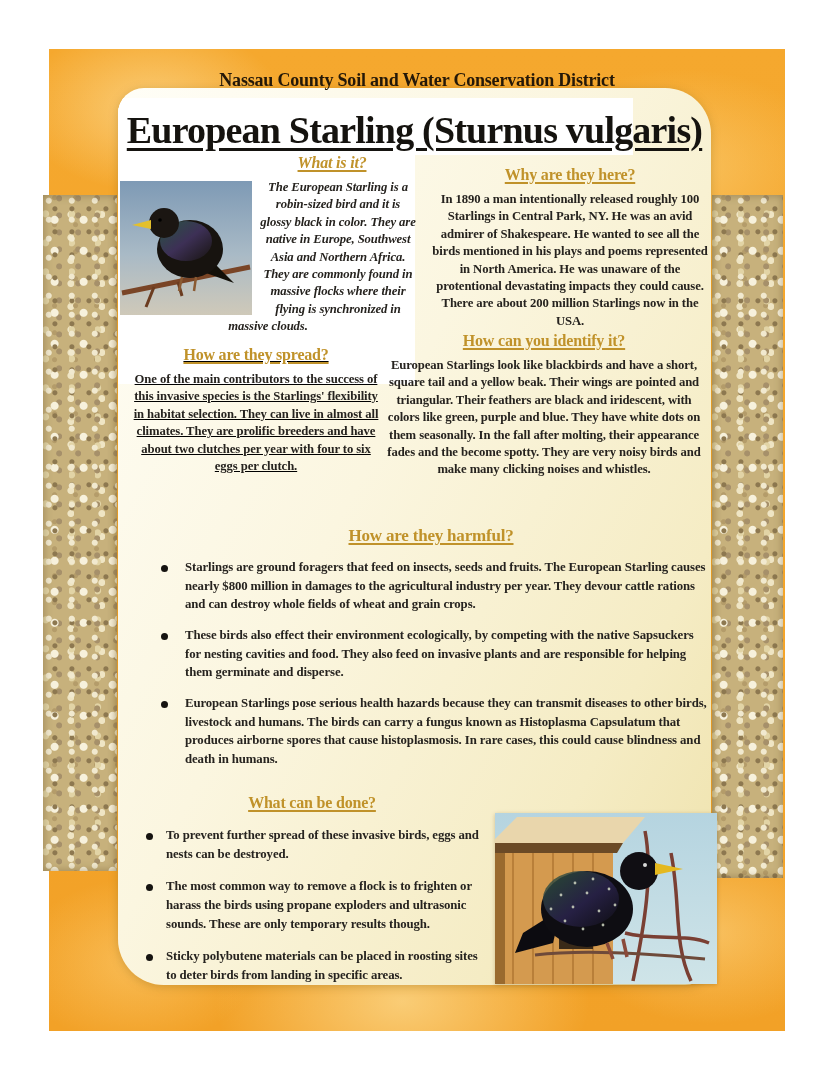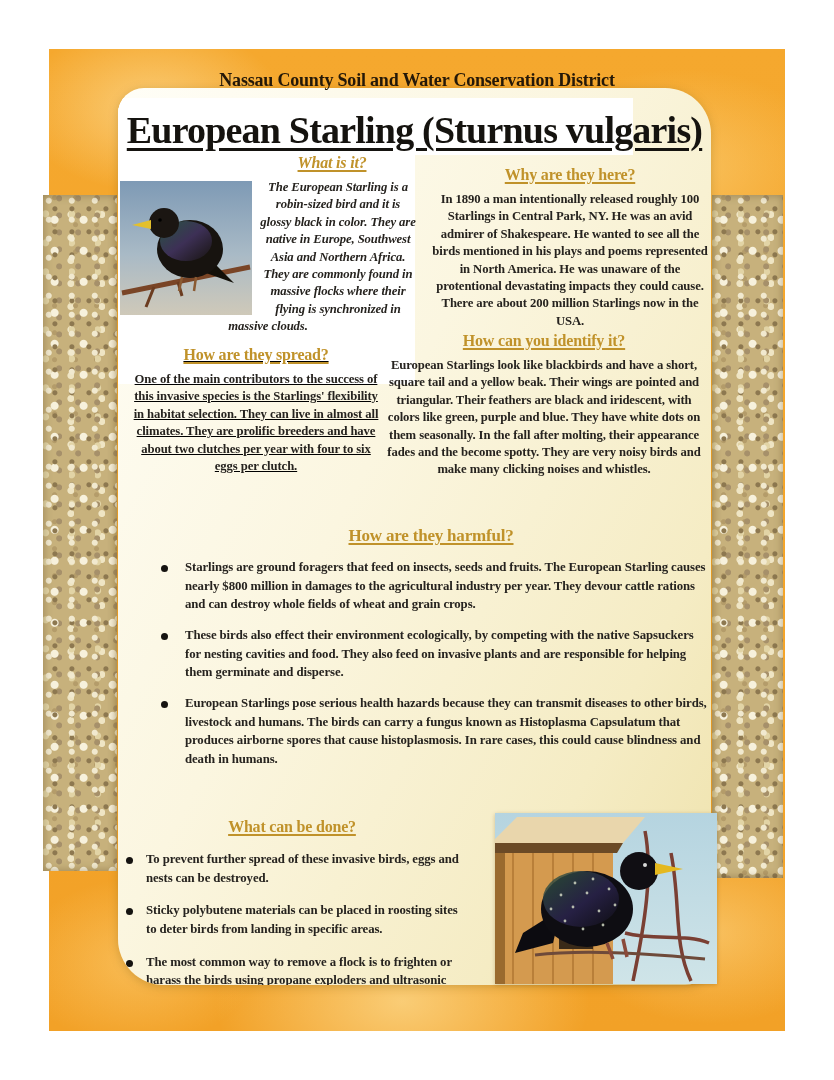--- a/index.html
+++ b/index.html
@@ -72,21 +72,21 @@
   ul.blist{list-style:none;margin:0;padding:0;}
   ul.blist li{
     position:relative;padding-left:34px;margin-top:12px;
     color:#26231f;font-weight:700;font-size:12.8px;line-height:1.46;letter-spacing:-0.1px;
     text-align:left;
   }
   ul.blist li::before{
     content:"";position:absolute;left:10px;top:7px;width:7px;height:7px;
     border-radius:50%;background:#151310;
   }
-  .sec-done{left:0;top:706px;width:348px;margin-top:24px;}
+  .sec-done{left:20px;top:706px;width:348px;}
   .sec-done ul.blist li{padding-left:28px;padding-right:4px;text-align:left;margin-top:14px;}
   .sec-done ul.blist li::before{left:8px;}
   .photo-br{position:absolute;left:446px;top:764px;width:222px;height:171px;z-index:6;display:block;
             box-shadow:0 1px 4px rgba(120,80,10,.3);}
 </style>
 </head>
 <body>
 
 <div class="poster">
   <div class="sand sand-left"></div>
@@ -152,22 +152,22 @@
           <li>These birds also effect their environment ecologically, by competing with the native Sapsuckers for nesting cavities and food. They also feed on invasive plants and are responsible for helping them germinate and disperse.</li>
           <li>European Starlings pose serious health hazards because they can transmit diseases to other birds, livestock and humans. The birds can carry a fungus known as Histoplasma Capsulatum that produces airborne spores that cause histoplasmosis. In rare cases, this could cause blindness and death in humans.</li>
         </ul>
     </div>
 
     <div class="sec sec-done">
       <h3 class="sec-h">What can be done?</h3>
       <ul class="blist">
 
       <li>To prevent further spread of these invasive birds, eggs and nests can be destroyed.</li>
+          <li>The most common way to remove a flock is to frighten or harass the birds using propane exploders and ultrasonic sounds. These are only temporary results though.</li>
           <li>Sticky polybutene materials can be placed in roosting sites to deter birds from landing in specific areas.</li>
-          <li>The most common way to remove a flock is to frighten or harass the birds using propane exploders and ultrasonic sounds. These are only temporary results though.</li>
         </ul>
     </div>
   </div>
 
   <svg class="photo-br" viewBox="0 0 222 171" role="img" aria-label="European Starling perched at a wooden birdhouse">
     <defs>
       <linearGradient id="sky2" x1="0" y1="0" x2="0" y2="1">
         <stop offset="0" stop-color="#b5d4e0"></stop>
           <stop offset="1" stop-color="#cfe4e8"></stop>
       </linearGradient>

